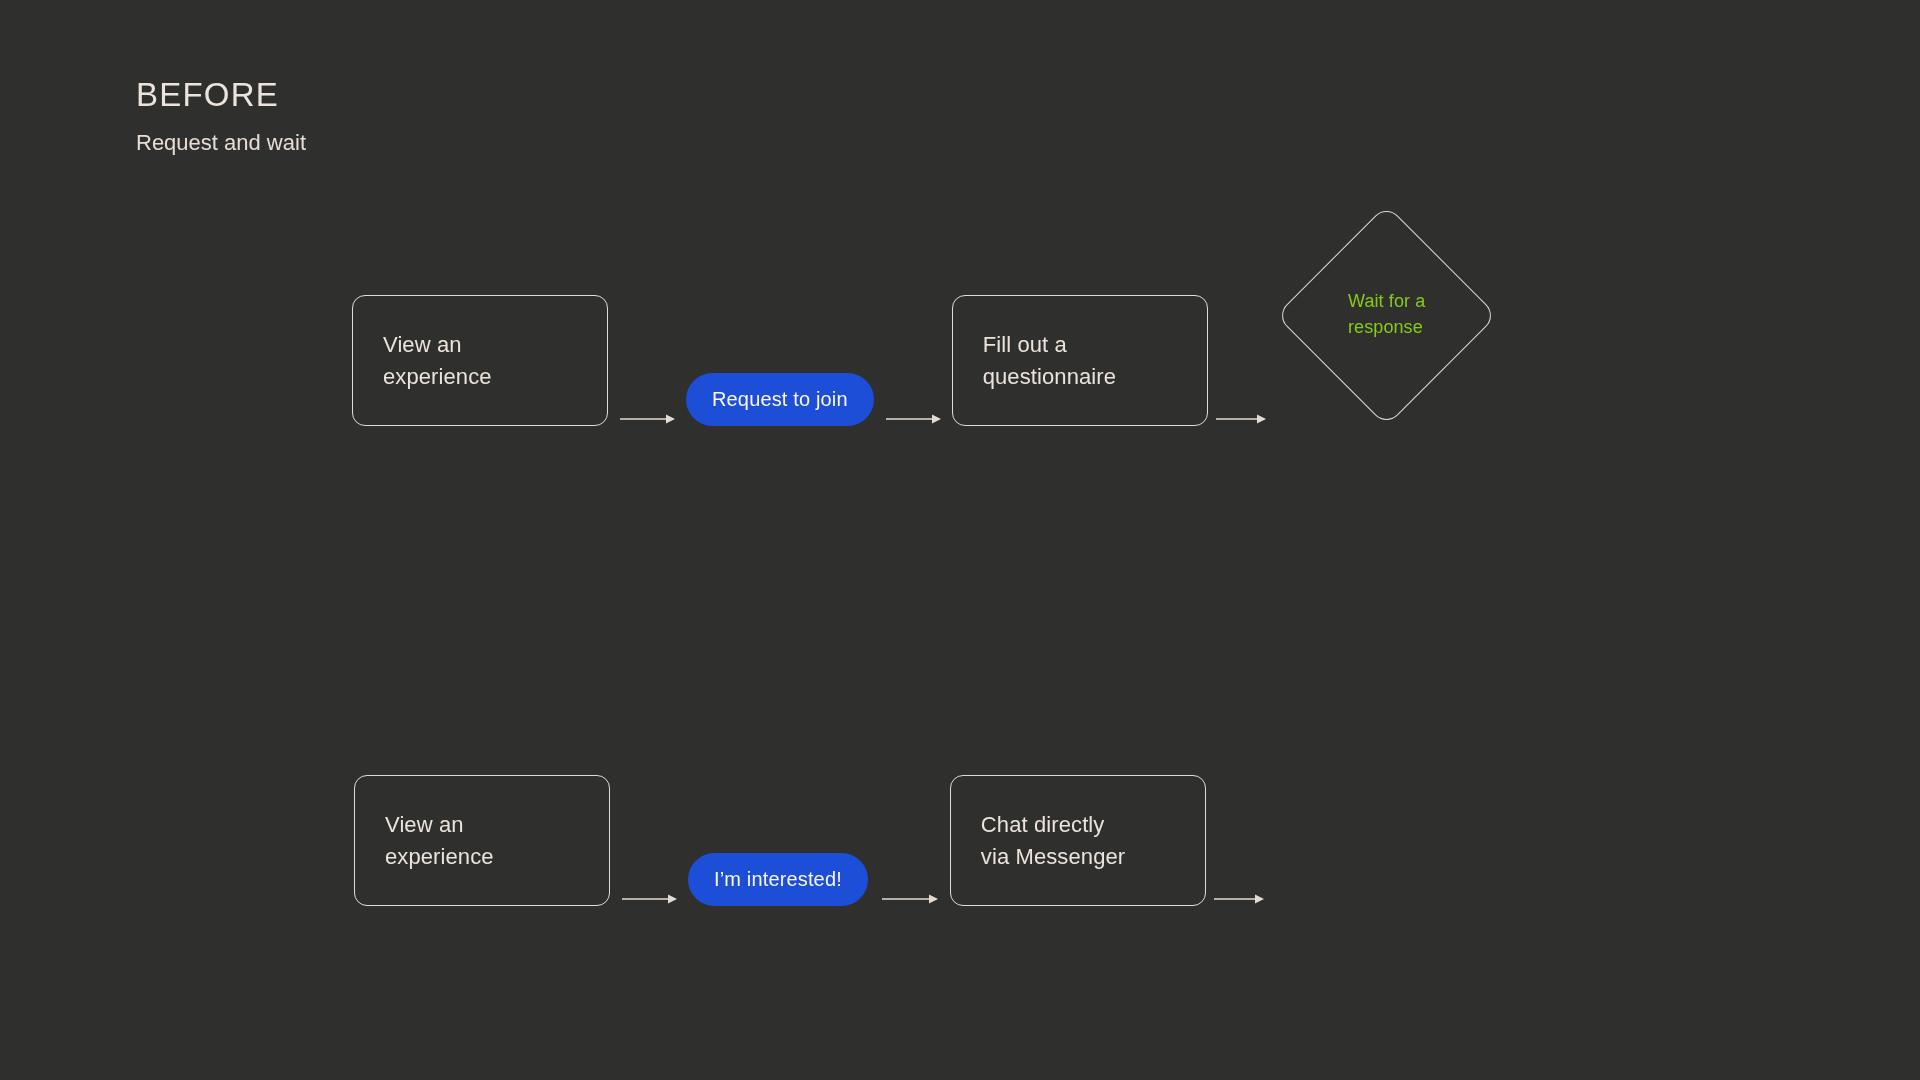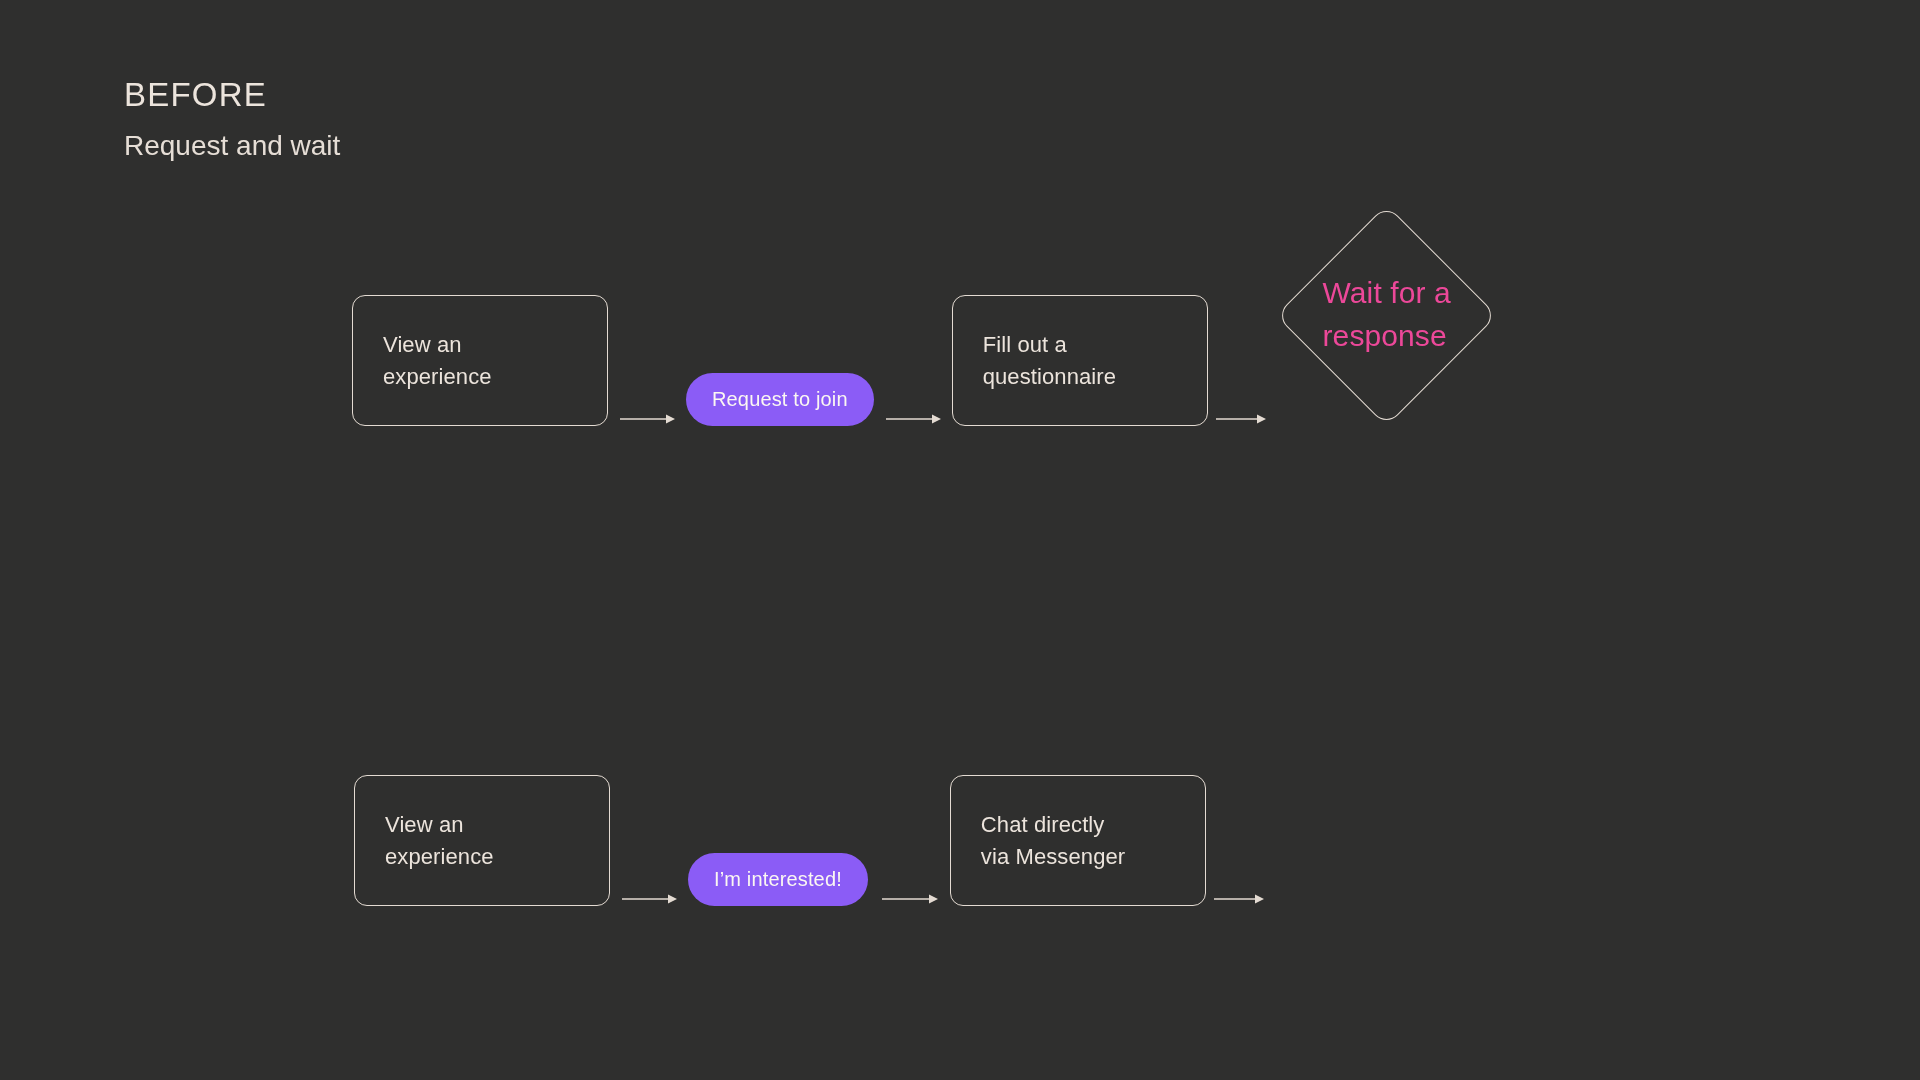--- a/index.html
+++ b/index.html
@@ -18,34 +18,34 @@
   }
 
   .canvas {
     position: absolute;
     inset: 0;
   }
 
   
   .section-head {
     position: absolute;
-    left: 124px;
+    left: 136px;
   }
   .section-title {
     color: #ece4dc;
     font-size: 33px;
     letter-spacing: 1.2px;
     font-weight: 400;
     line-height: 1;
     margin: 0;
     white-space: nowrap;
   }
   .section-sub {
     color: #e6ded6;
-    font-size: 28px;
+    font-size: 22px;
     font-weight: 400;
     line-height: 1;
     margin: 0;
     padding-top: 21px;
     white-space: nowrap;
   }
 
   
   .flow-row {
     position: absolute;
@@ -68,21 +68,21 @@
     padding: 0 0 0 30px;
     white-space: pre-line;
     letter-spacing: 0.1px;
   }
   .node-box.box-a { width: 256px; height: 131px; }
   .node-box.box-b { width: 256px; height: 131px; }
 
   
   .node-pill {
     box-sizing: border-box;
-    background: #8b5cf6;
+    background: #1d4ed8;
     border-radius: 999px;
     color: #fbf7f2;
     font-size: 20px;
     font-weight: 500;
     letter-spacing: 0.15px;
     height: 53px;
     display: flex;
     align-items: center;
     justify-content: center;
     padding: 0 26px;
@@ -106,22 +106,22 @@
     height: 157px;
     margin-left: -78.5px;
     margin-top: -78.5px;
     border: 1.6px solid #e4dbd2;
     border-radius: 16px;
     transform: rotate(45deg);
     box-sizing: border-box;
   }
   .node-diamond .diamond-label {
     position: relative;
-    color: #ec4899;
-    font-size: 30px;
+    color: #84cc16;
+    font-size: 18px;
     line-height: 1.42;
     text-align: left;
     white-space: pre-line;
     letter-spacing: 0.1px;
     z-index: 2;
   }
 
   
   .connector {
     display: flex;

